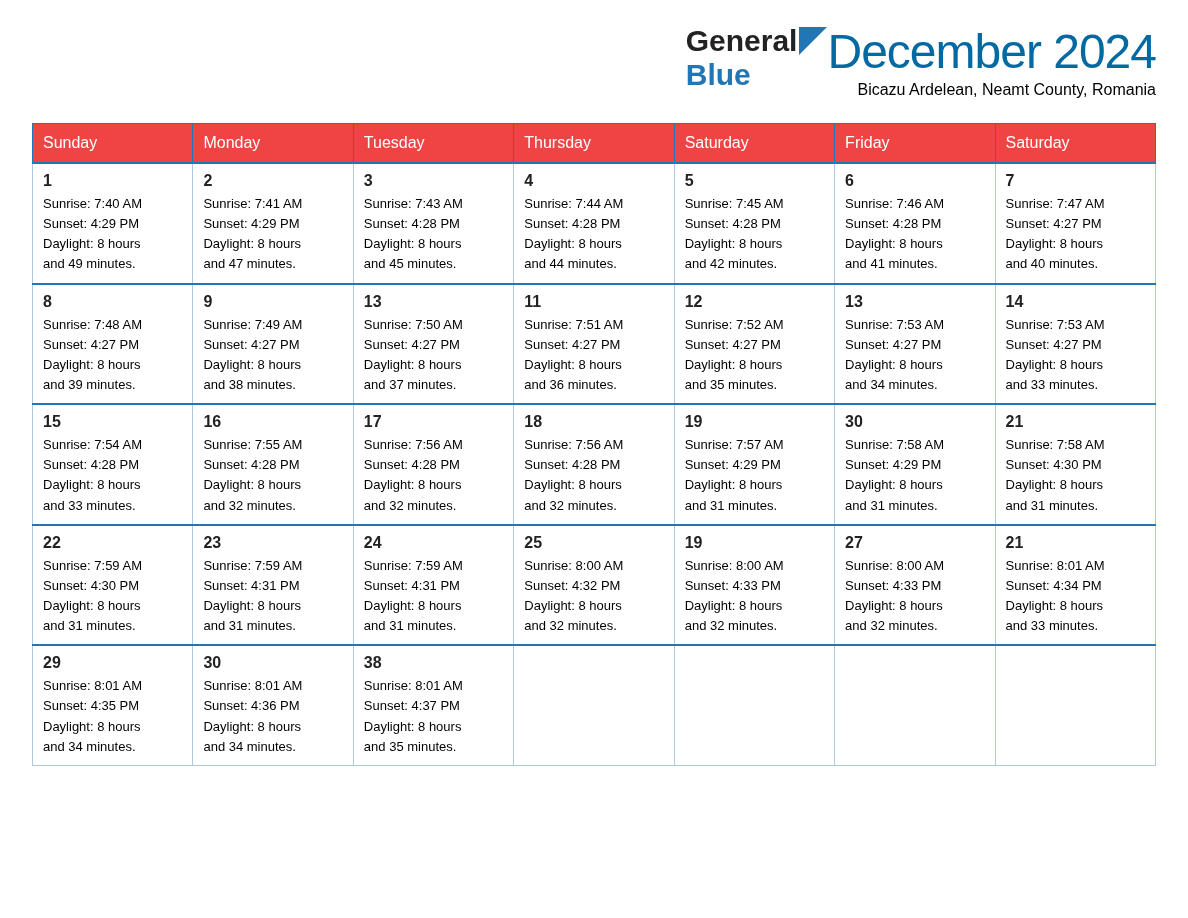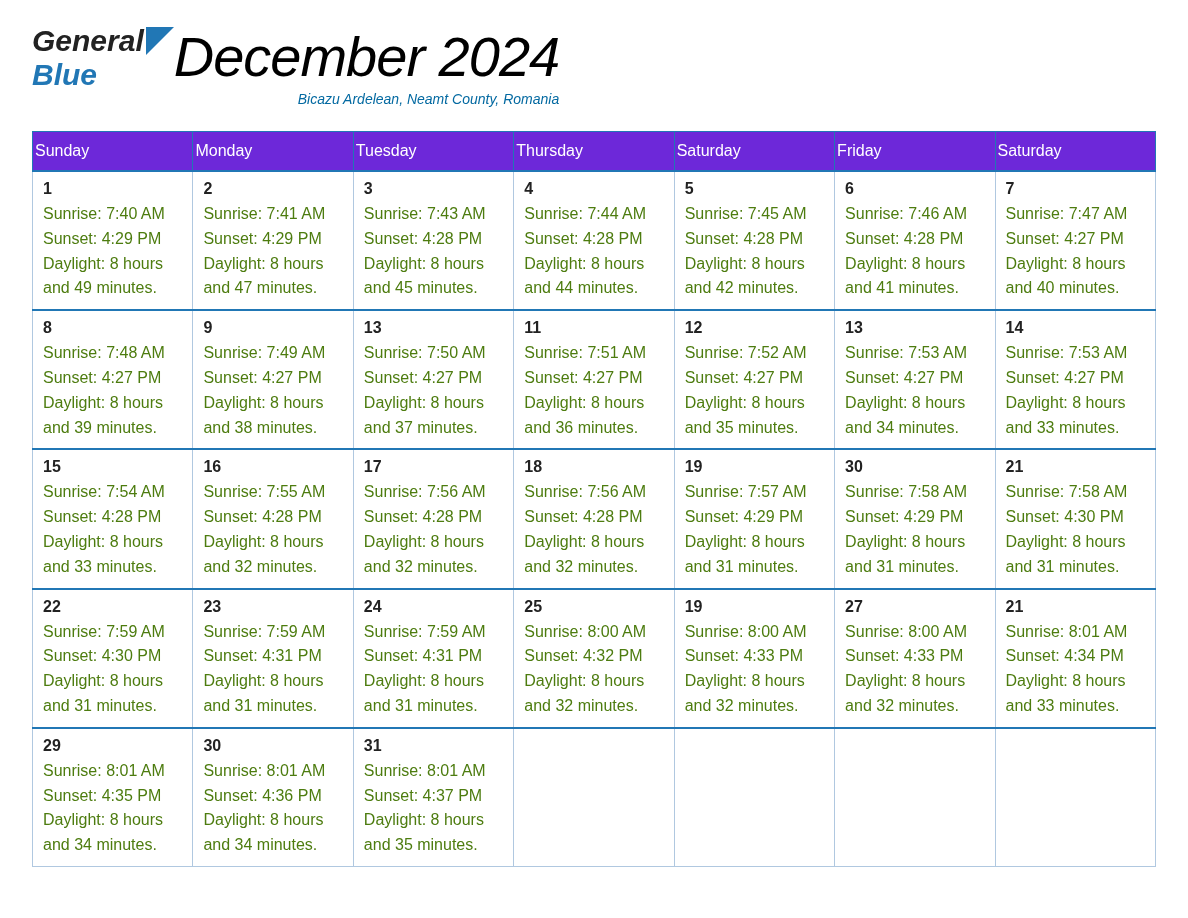--- a/index.html
+++ b/index.html
@@ -7,78 +7,77 @@
       font-family: Arial, sans-serif;
       background: #fff;
       color: #222;
       padding: 24px 32px;
       width: 1188px;
       min-height: 918px;
     }
     .header-row {
       display: flex;
       align-items: flex-start;
-      justify-content: flex-start;
+      justify-content: flex-end;
       margin-bottom: 24px;
-      font-style: italic;
     }
     .logo {
       display: flex;
       flex-direction: column;
       align-items: flex-start;
     }
     .logo-line {
       display: flex;
       align-items: center;
     }
     .title-block {
       text-align: right;
     }
     .month-title {
-      font-size: 56px;
+      font-size: 48px;
       font-weight: 300;
+      color: #0369a1;
+      letter-spacing: -1px;
+    }
+    .location-title {
+      font-size: 16px;
+      font-weight: normal;
       color: #000000;
-      letter-spacing: -1px;
-    }
-    .location-title {
-      font-size: 14px;
-      font-weight: normal;
-      color: #0369a1;
       margin-top: 2px;
     }
     .calendar {
       width: 100%;
       border-collapse: collapse;
       margin-top: 12px;
     }
     .calendar th {
-      background: #6d28d9;
+      background: #ef4444;
       color: #fff;
       font-size: 16px;
       font-weight: normal;
-      padding: 10px 2px;
+      padding: 10px 10px;
       text-align: left;
       border: 1px solid #2177b5;
     }
     .calendar td {
       border: 1px solid #b0c8e0;
       vertical-align: top;
       padding: 8px 10px 8px 10px;
       width: 14.28%;
       min-height: 100px;
     }
     .day-number {
       font-size: 16px;
       font-weight: bold;
       color: #222;
       margin-bottom: 4px;
     }
     .day-info {
-      font-size: 16px;
-      color: #4d7c0f;
+      font-size: 13px;
+      color: #000000;
       line-height: 1.55;
     }
     .empty-cell {
       background: #fff;
     }
     tr.week-row td {
       border-top: 2px solid #2177b5;
     }
   </style>
 </head>
@@ -238,21 +237,21 @@
       <tr class="week-row">
         <td>
           <div class="day-number">29</div>
           <div class="day-info">Sunrise: 8:01 AM<br>Sunset: 4:35 PM<br>Daylight: 8 hours<br>and 34 minutes.</div>
         </td>
         <td>
           <div class="day-number">30</div>
           <div class="day-info">Sunrise: 8:01 AM<br>Sunset: 4:36 PM<br>Daylight: 8 hours<br>and 34 minutes.</div>
         </td>
         <td>
-          <div class="day-number">31</div>
+          <div class="day-number">38</div>
           <div class="day-info">Sunrise: 8:01 AM<br>Sunset: 4:37 PM<br>Daylight: 8 hours<br>and 35 minutes.</div>
         </td>
         <td class="empty-cell"></td>
         <td class="empty-cell"></td>
         <td class="empty-cell"></td>
         <td class="empty-cell"></td>
       </tr>
     </tbody>
 </table>
 

